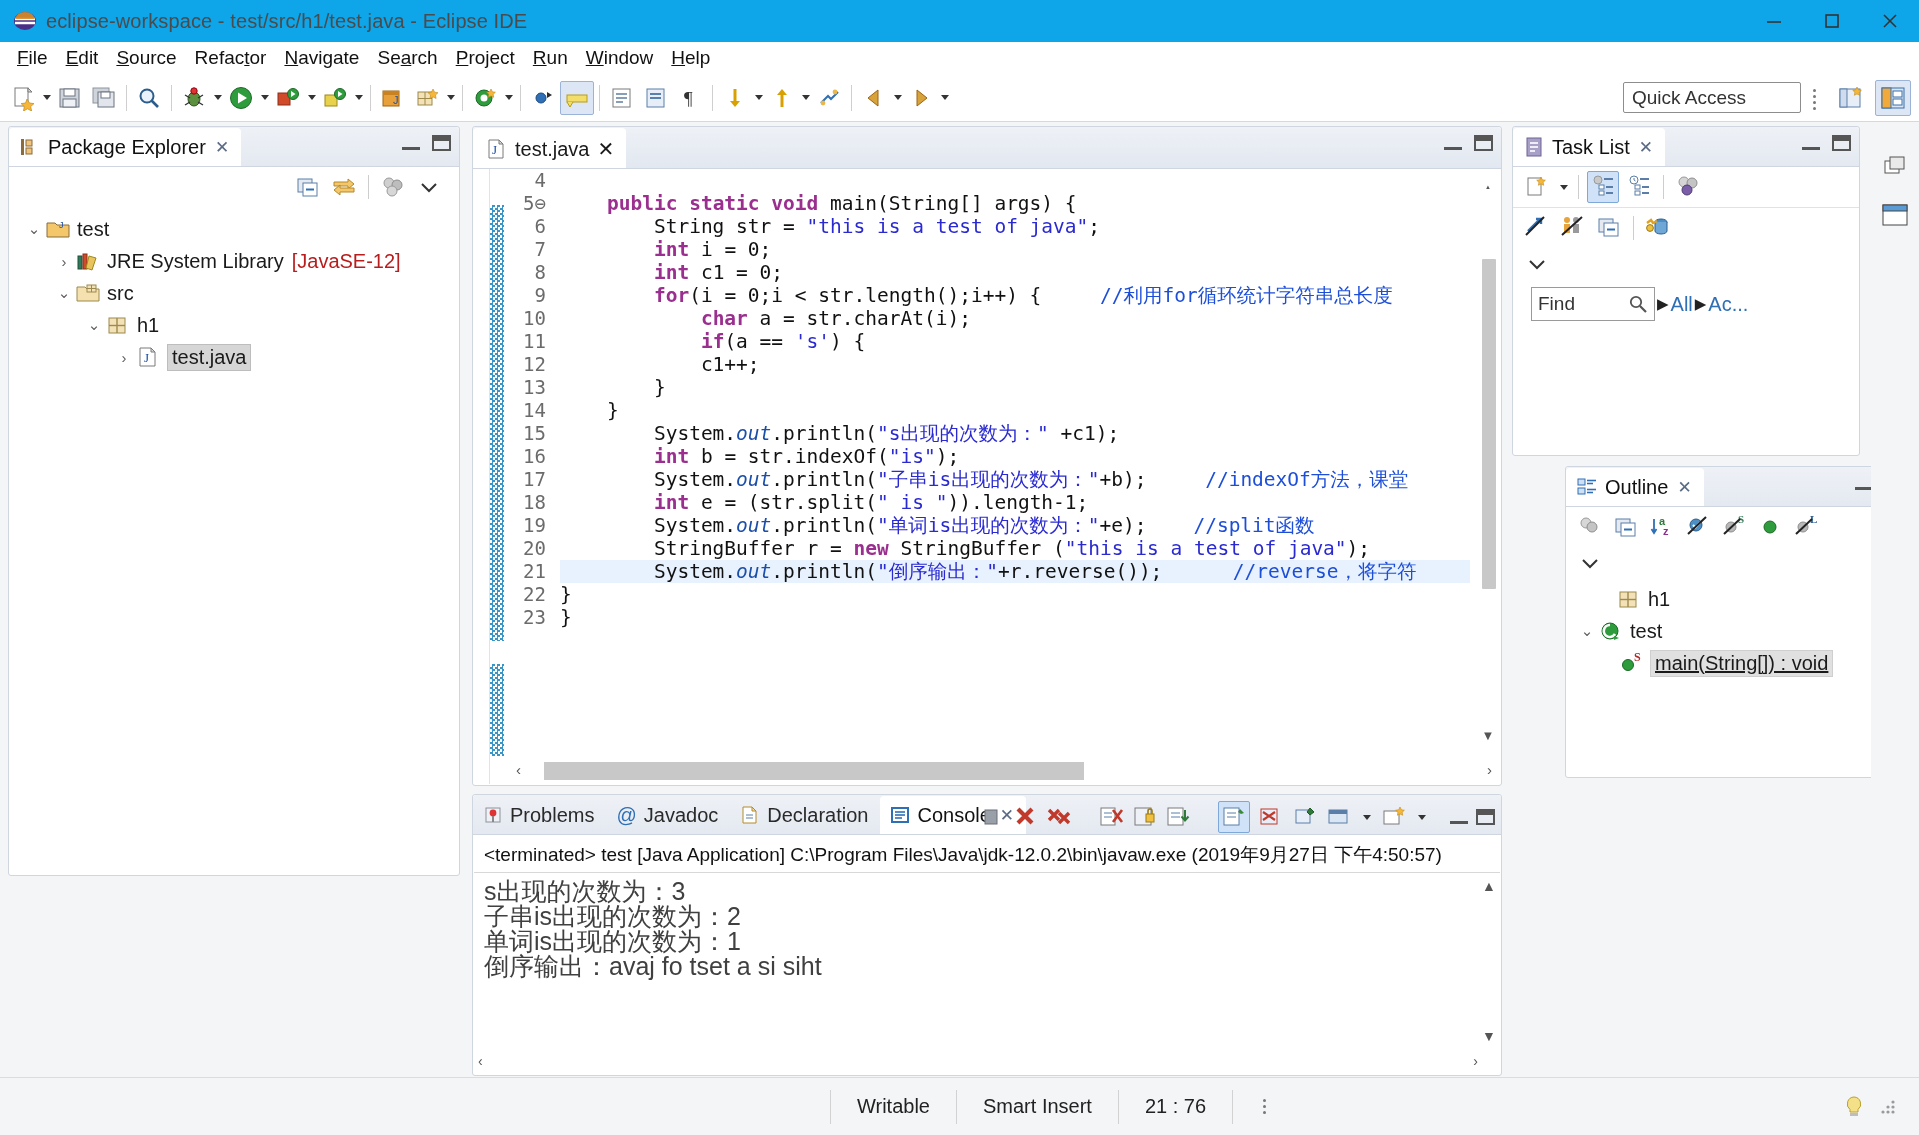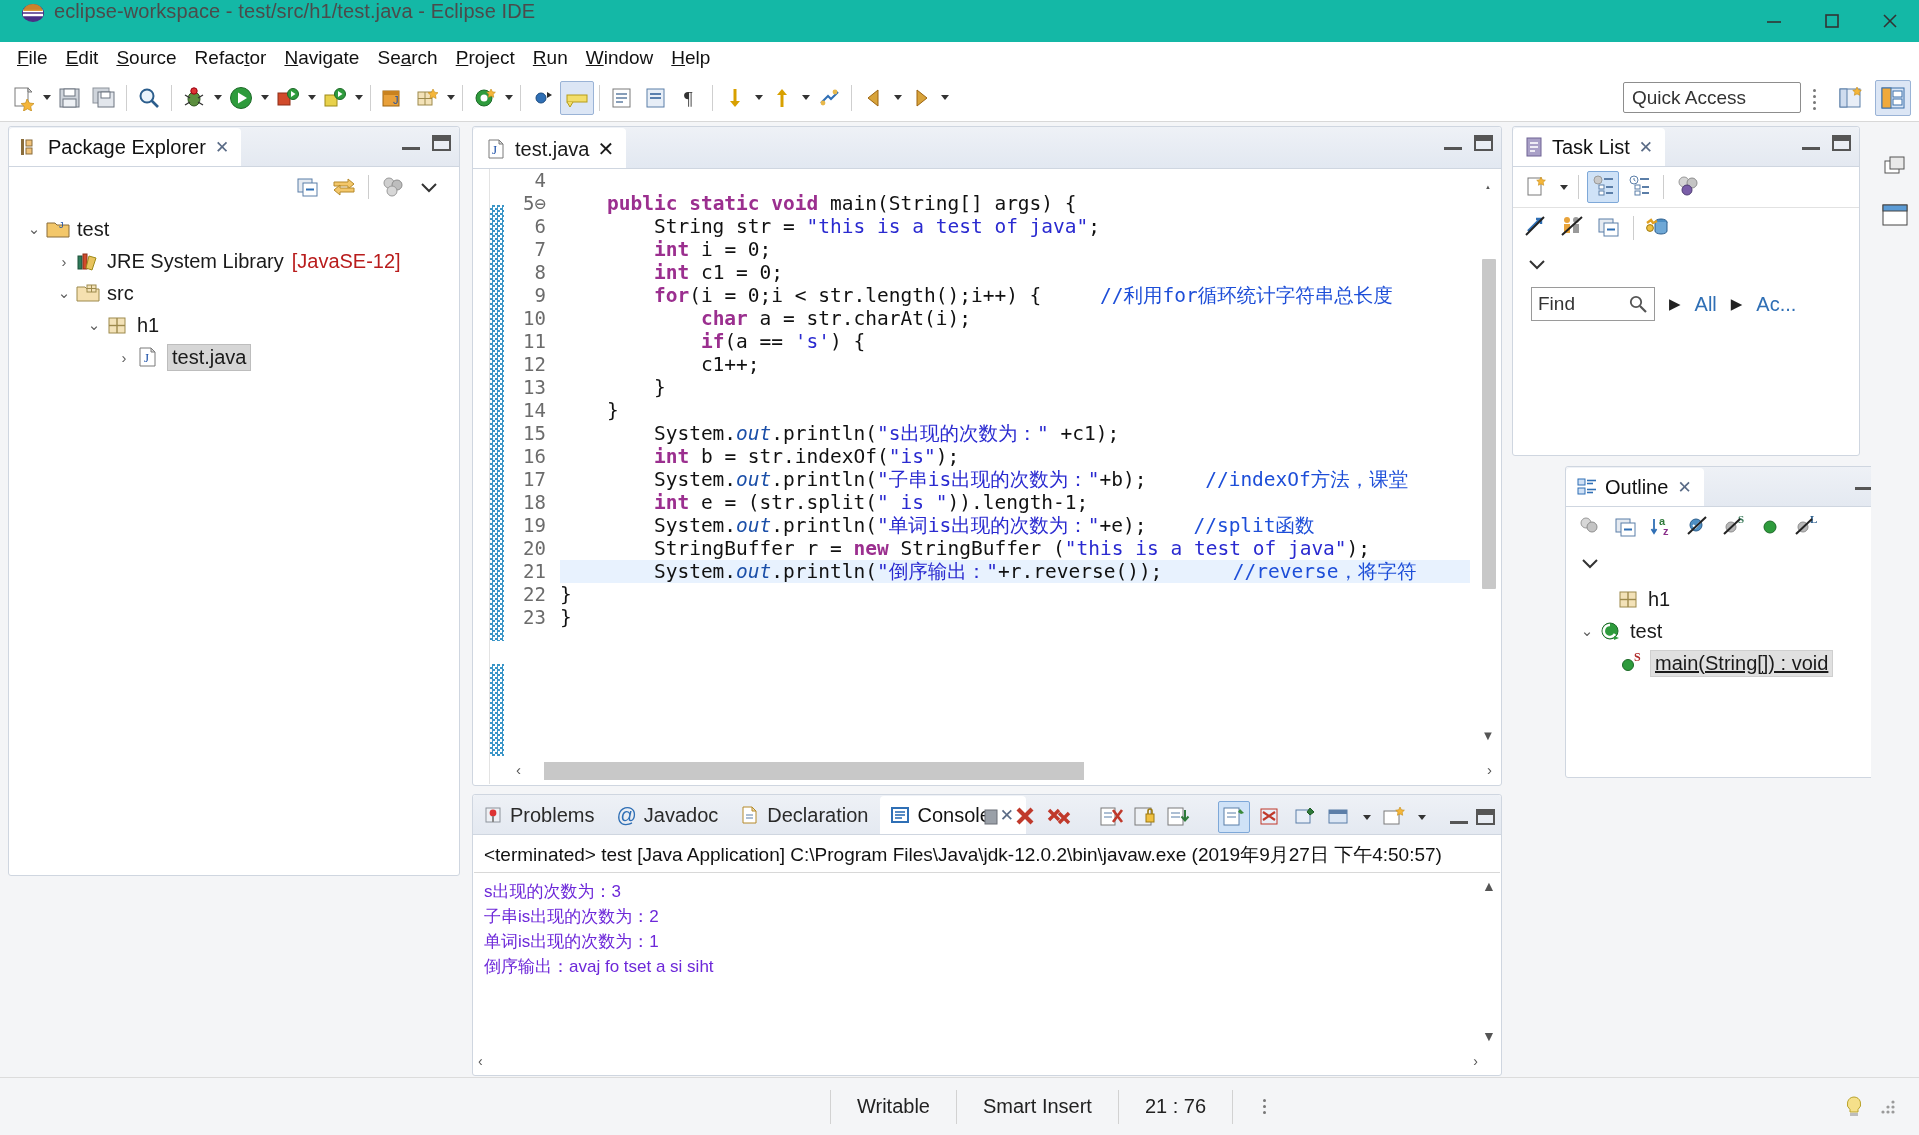--- a/index.html
+++ b/index.html
@@ -9,22 +9,22 @@
     overflow: hidden;
     background: #ffffff;
     font-family: "Liberation Sans", sans-serif;
     font-size: 19px;
     color: #1a1a1a;
   }
   .app { position: relative; width: 1919px; height: 1135px; background: #f4f5f7; }
 
   
   .titlebar {
-    height: 42px; background: #14b8a6; display: flex; 
-    padding-left: 20px; position: relative;
+    height: 42px; background: #0ea5e9; display: flex; align-items: center;
+    padding-left: 12px; position: relative;
   }
   .titlebar .tb-icon { width: 26px; height: 26px; margin-right: 8px; flex: 0 0 auto; }
   .titlebar .tb-text { font-size: 20px; color: #4b4b4b; letter-spacing: .1px; }
   .winbtns { position: absolute; right: 0; top: 0; height: 42px; display: flex; }
   .winbtn { width: 58px; height: 42px; display: flex; align-items: center; justify-content: center; color:#444; }
 
   
   .menubar { height: 32px; background: #ffffff; display: flex; align-items: center; padding-left: 8px; }
   .menuitem { padding: 2px 9px; font-size: 19px; color: #111; }
   .menuitem u { text-decoration: underline; }
@@ -106,21 +106,21 @@
   .fld { color:#1b4fa8; font-style:italic; }
   .vscroll { position:absolute; right:4px; top:20px; width:16px; bottom:34px; background:#fff;}
   .vthumb { position:absolute; right:0; width:14px; background:#c8c8c8; border-radius:1px;}
   .sarrow { position:absolute; right:4px; width:16px; height:16px; color:#555; font-size:13px; text-align:center;}
   .hscroll { position:absolute; left:62px; right:28px; bottom:2px; height:22px; }
   .hthumb { position:absolute; left:8px; top:2px; height:18px; background:#c8c8c8; }
 
   
   .console-body { position:absolute; left:1px; top:41px; right:1px; bottom:1px; background:#fff; }
   .console-head { font-size:19px; padding:6px 10px 4px 10px; border-bottom:1px solid #d8d8d8; color:#111; white-space:nowrap;}
-  .console-out { padding:6px 10px; font-size:17px; line-height:25px; color:#6d28d9; }
+  .console-out { padding:6px 10px; font-size:25px; line-height:25px; color:#404040; }
 
   
   .statusbar { position:absolute; left:0; bottom:0; width:1919px; height:58px;
                background:#f4f5f7; border-top:1px solid #dcdcdc; display:flex; align-items:center; }
   .st-cell { padding:0 26px; font-size:20px; color:#222; border-left:1px solid #d2d2d2; height:34px; display:flex;align-items:center;}
   .st-cell.first { border-left:1px solid #d2d2d2; }
 
   
   .faststrip { position:absolute; right:0; top:0; width:48px; bottom:0; background:#f4f5f7; }
   .fv-box { width:44px; margin:6px auto; height:42px; display:flex;align-items:center;justify-content:center;
@@ -820,21 +820,21 @@
       </div>
 
       <div class="viewbar" style="height:34px;">
         <div class="vb-btn">
           <svg width="26" height="26">
               <path d="M6 10 l7 7 l7 -7" fill="none" stroke="#333" stroke-width="2"></path>
             </svg>
         </div>
       </div>
 
-      <div style="display:flex; align-items:center; gap:14px; padding:6px 10px 0 18px;">
+      <div style="display:flex; align-items:center; gap:2px; padding:6px 10px 0 18px;">
         <div style="width:124px;height:34px;border:1px solid #9a9a9a;background:#fff;display:flex;align-items:center;justify-content:space-between;padding:0 6px;">
           <span style="font-size:19px;color:#333;">Find</span>
           <span>
             <svg width="20" height="20">
                 <circle cx="8" cy="8" r="5.2" fill="none" stroke="#555" stroke-width="1.8"></circle>
                 <line x1="12" y1="12" x2="18" y2="18" stroke="#555" stroke-width="2.2"></line>
               </svg>
           </span>
         </div>
         <span style="color:#222;font-size:15px;">▶</span>

